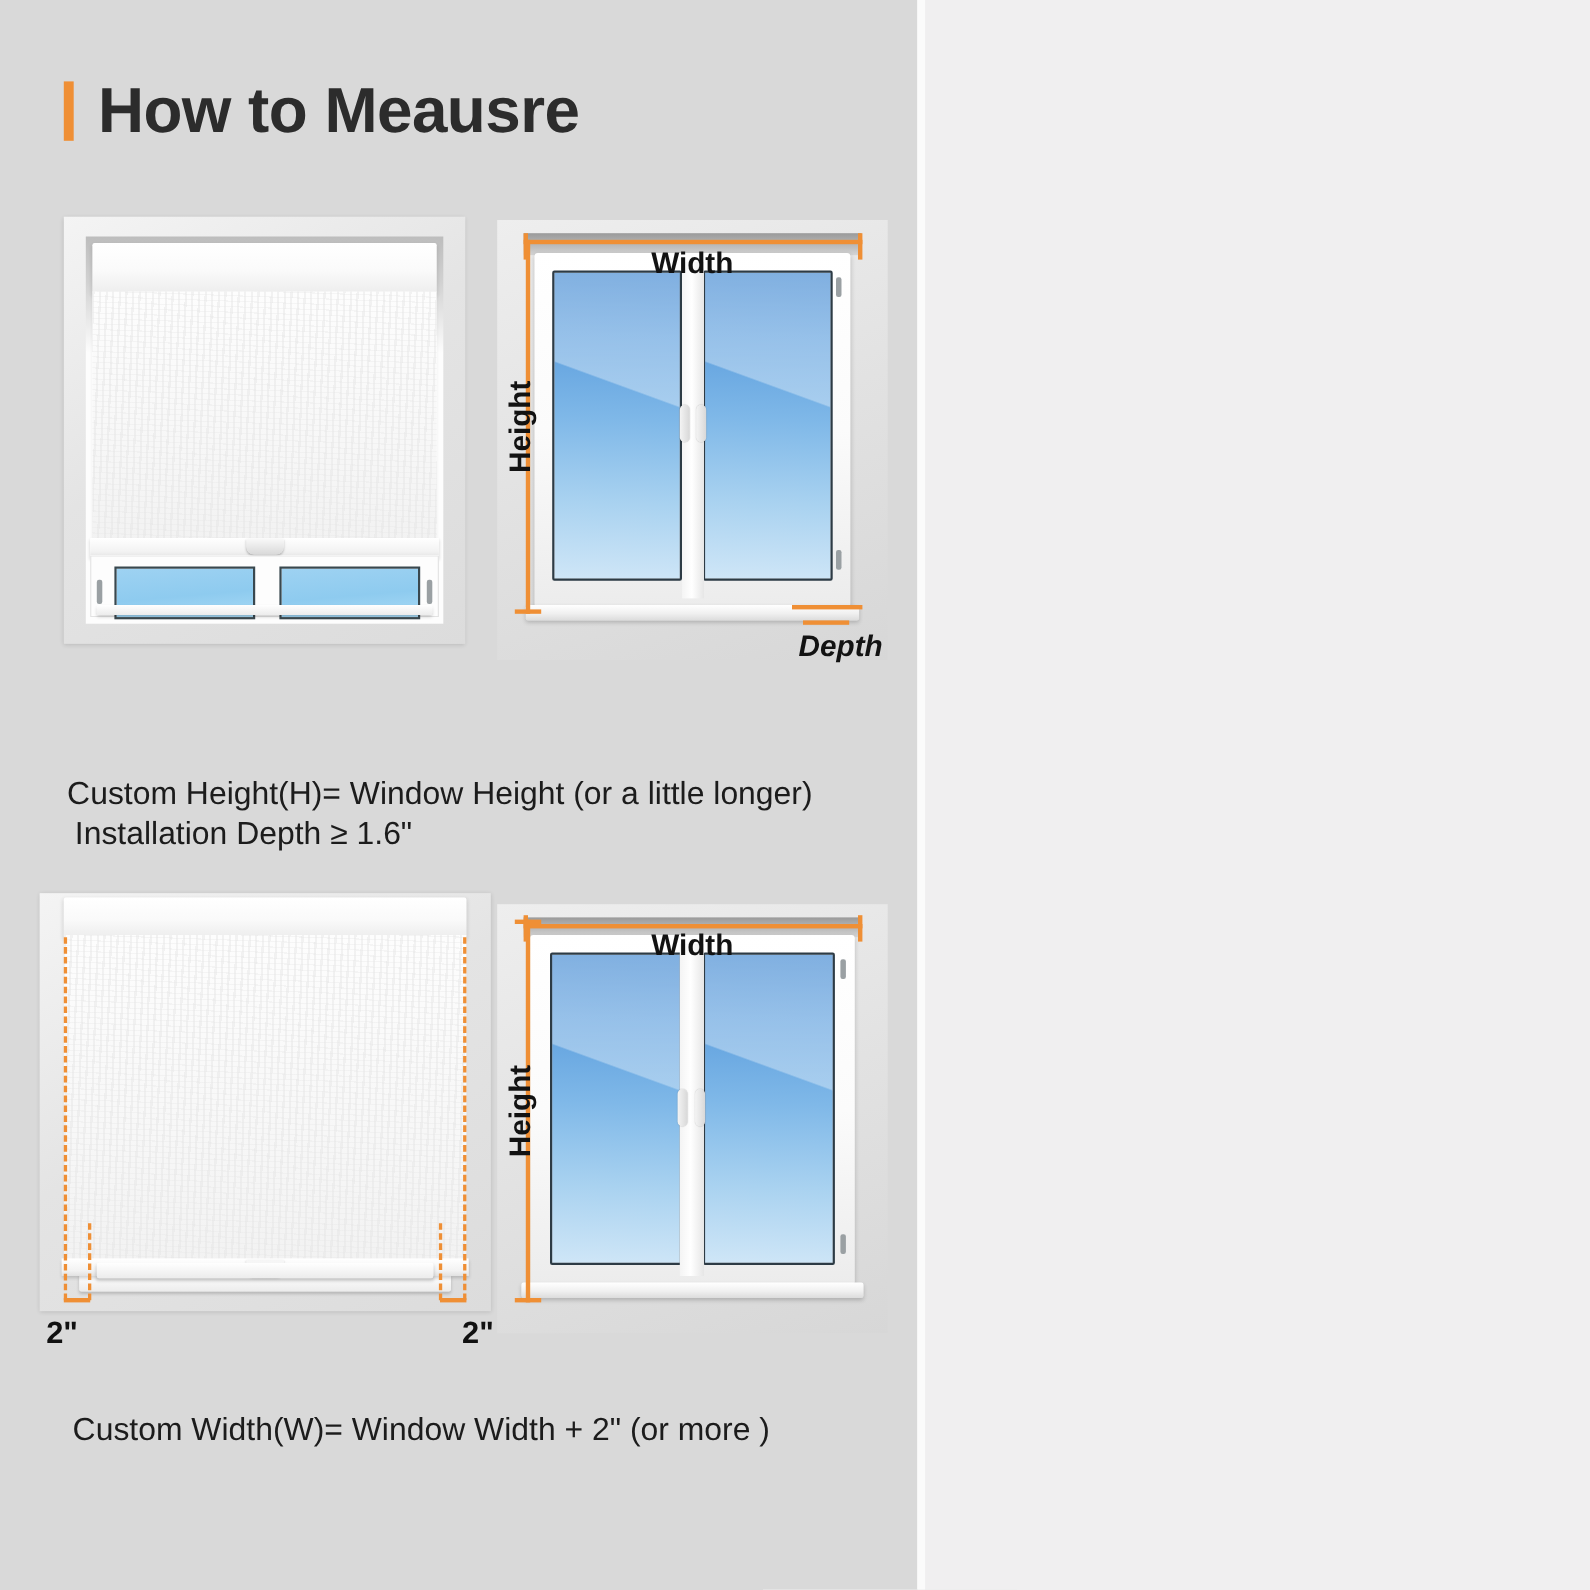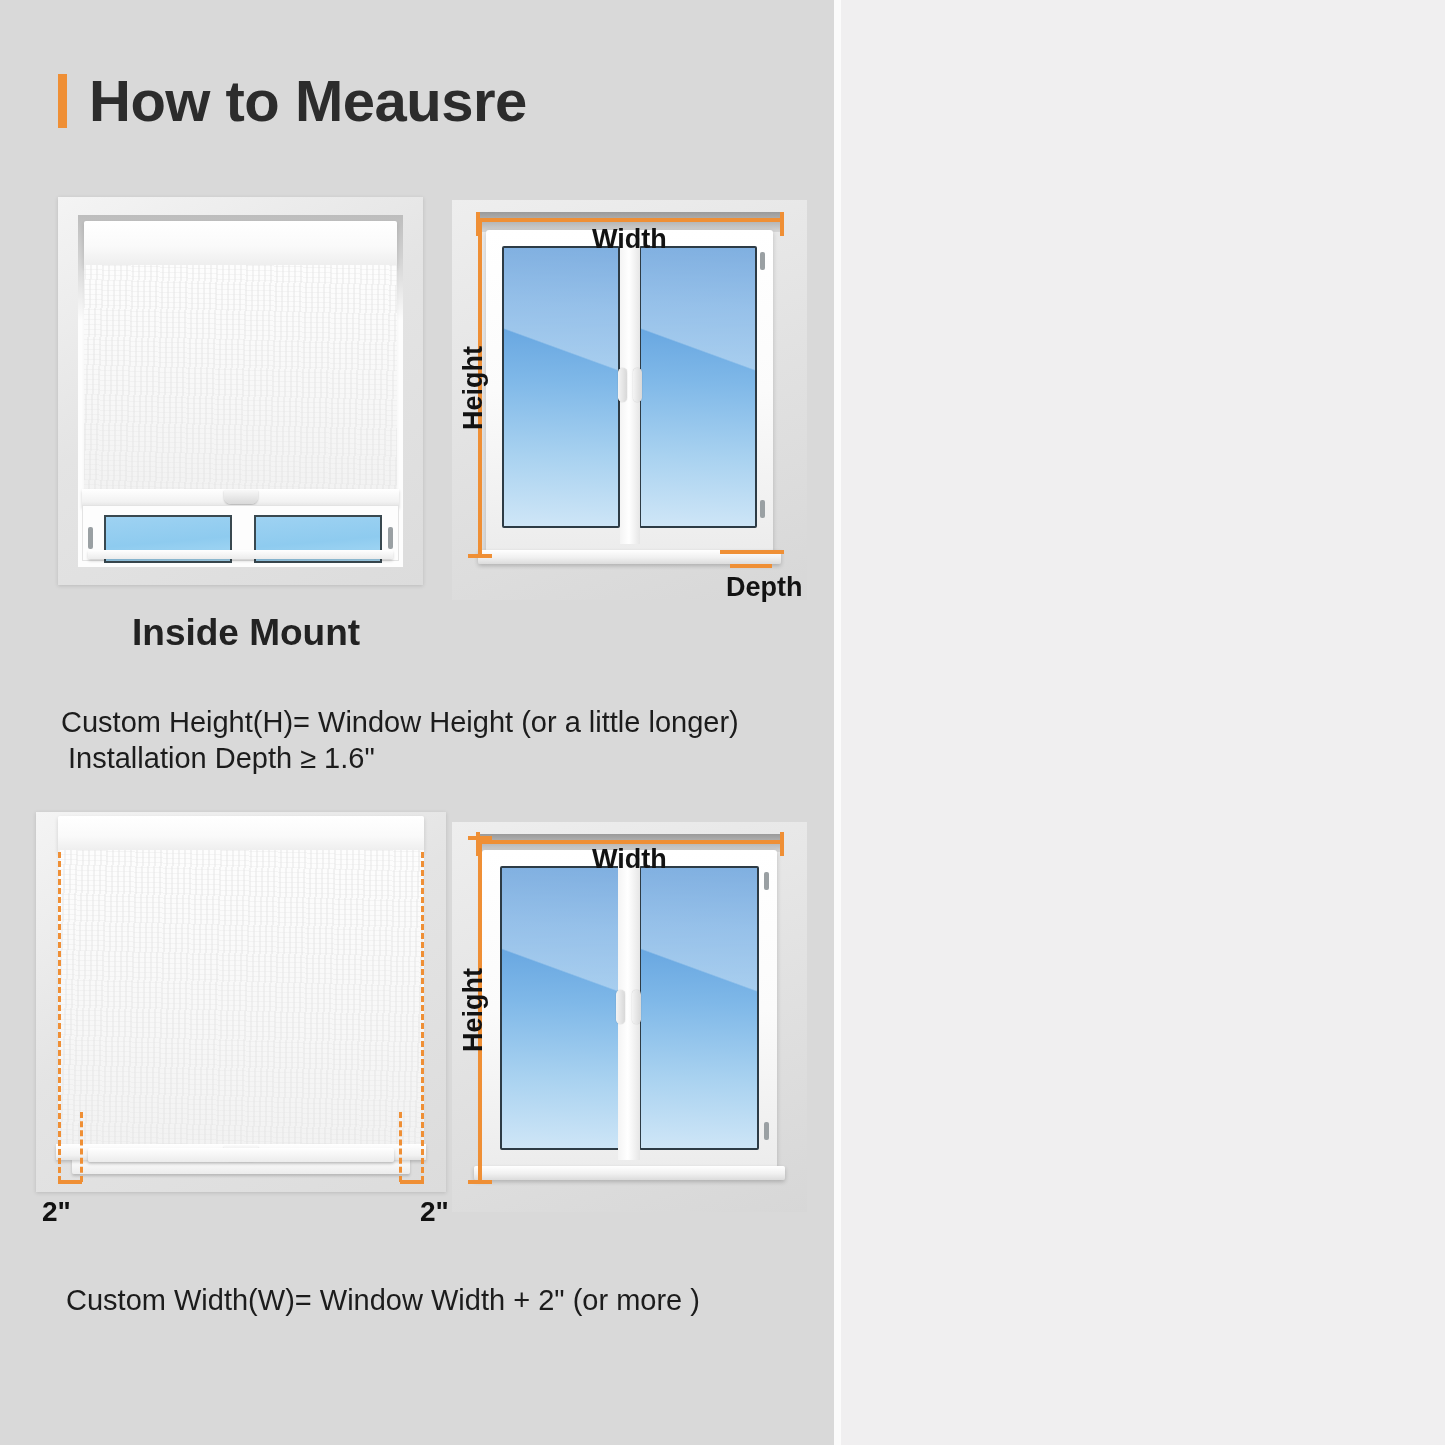--- a/index.html
+++ b/index.html
@@ -192,24 +192,23 @@
       <div class="m-cap-v" style="left:24px;top:12px;"></div>
       <div class="m-cap-v" style="left:328px;top:12px;"></div>
       <div class="m-label" style="left:140px;top:24px;">Width</div>
 
       <div class="m-line v" style="left:26px;top:18px;height:340px;"></div>
       <div class="m-cap-h" style="left:16px;top:354px;"></div>
       <div class="m-label vert" style="left:6px;top:230px;">Height</div>
 
       <div class="m-line h" style="left:268px;top:350px;width:64px;"></div>
       <div class="m-line h" style="left:278px;top:364px;width:42px;"></div>
-      <div class="m-label" style="left:274px;top:372px;">Depth</div>
-    </div>
-
-    <div class="mount-title" style="left:132px;top:612px;">Inside Mount</div>
+      <div class="m-label" style="left:274px;top:372px;font-style:italic;">Depth</div>
+    </div>
+
     <div class="spec-line" style="left:61px;top:706px;">Custom Height(H)= Window Height (or a little longer)</div>
     <div class="spec-line" style="left:68px;top:742px;">Installation Depth ≥ 1.6"</div>
 
     <div class="wallbox" style="left:36px;top:812px;width:410px;height:380px;">
       <div class="wall-outer"></div>
 
       <div class="frame-white" style="left:44px;top:34px;right:44px;bottom:28px;"></div>
       <div class="sill" style="left:36px;bottom:18px;right:36px;height:16px;"></div>
 
       <div class="valance" style="left:22px;top:4px;right:22px;height:36px;"></div>

